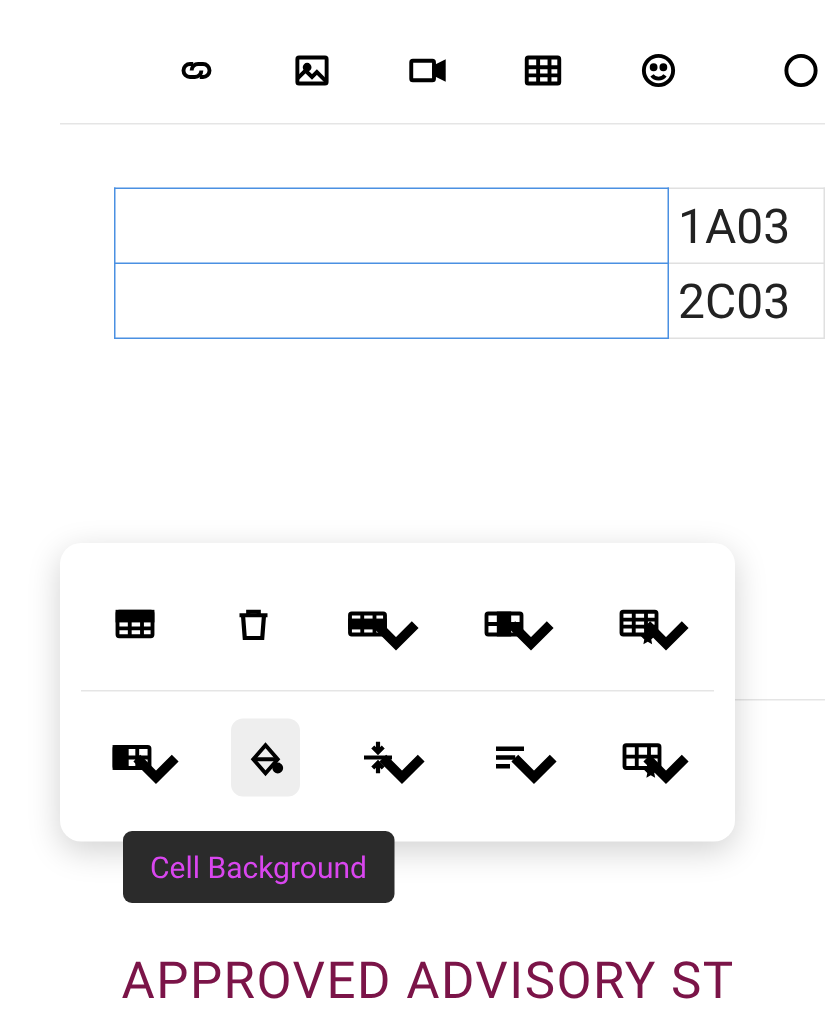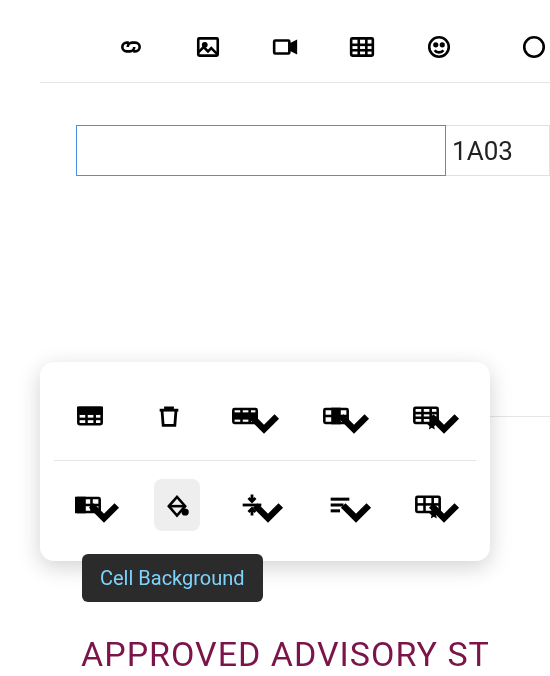--- a/index.html
+++ b/index.html
@@ -38,21 +38,21 @@
   table.editor-table td {
     border: 1px solid #4a90e2;
     height: 50px;
     padding: 0;
   }
   table.editor-table td.c0 { width: 370px; position: relative; }
   table.editor-table td.c1 {
     width: 104px;
     border-color: #e0e0e0;
     border-left-color: #4a90e2;
-    font-size: 26px;
+    font-size: 32px;
     color: #222;
     padding-left: 6px;
     vertical-align: middle;
   }
   .cursor {
     position: absolute;
     left: 6px;
     top: 10px;
     width: 1px;
     height: 28px;
@@ -95,21 +95,21 @@
   .chev {
     position: absolute;
     right: 4px;
     top: 22px;
   }
   .tooltip {
     position: absolute;
     left: 82px;
     top: 554px;
     background: #2b2b2b;
-    color: #7dd3fc;
+    color: #d946ef;
     font-size: 20px;
     padding: 12px 18px;
     border-radius: 6px;
     white-space: nowrap;
   }
   .editor-section-divider {
     border-top: 1px solid #e5e5e5;
     margin: 240px 0 0 40px;
   }
   .heading {
@@ -170,20 +170,24 @@
   </div>
 </div>
 
 <div class="content">
   <table class="editor-table">
     <tbody>
         <tr>
       <td class="c0"></td>
       <td class="c1">1A03</td>
     </tr>
+    <tr>
+      <td class="c0"></td>
+      <td class="c1">2C03</td>
+    </tr>
   </tbody>
     </table>
 </div>
 
 <div class="popup">
   <div class="popup-row">
     <div class="pbtn">
       <svg viewBox="0 0 24 24" fill="none" stroke="#000" stroke-width="2.2">
           <rect x="2" y="5" width="20" height="14" rx="1"></rect>
           <rect x="2" y="5" width="20" height="5" fill="#000"></rect>

